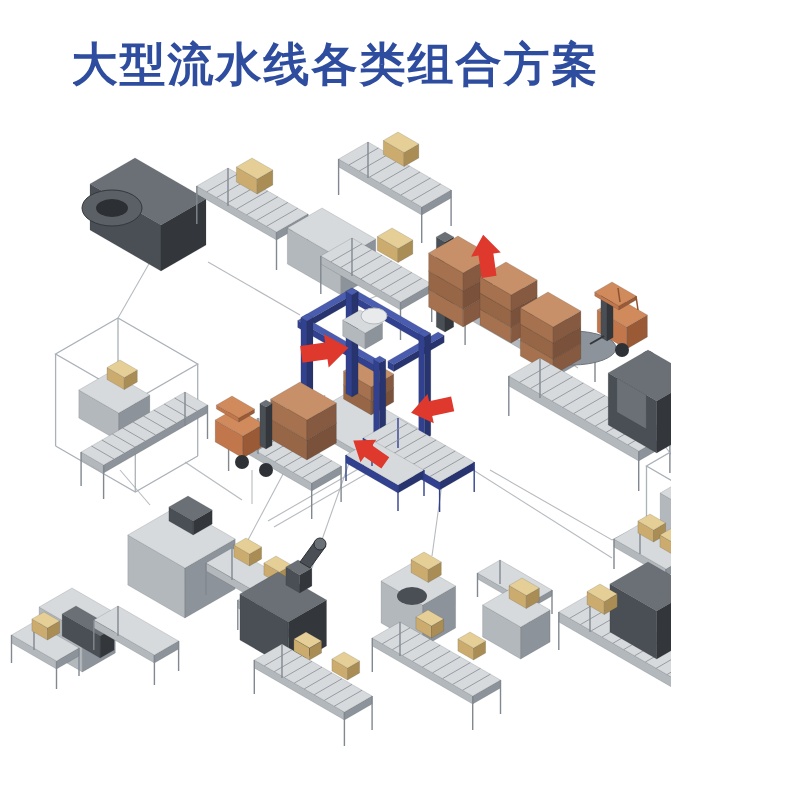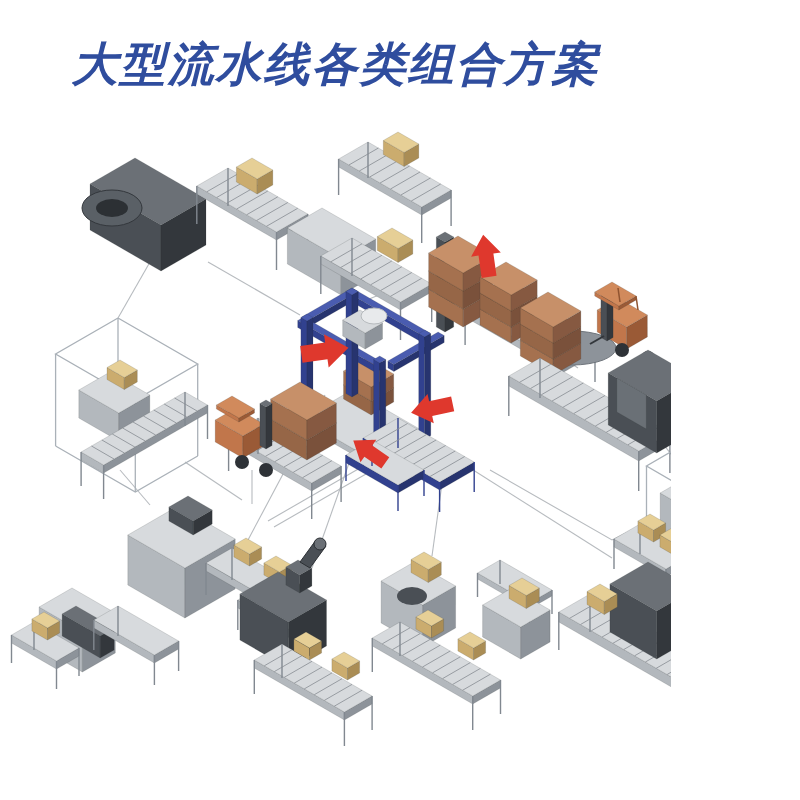--- a/index.html
+++ b/index.html
@@ -1,17 +1,17 @@
 <!DOCTYPE html>
 <html style="--title-blue: #2f4d9e; --bg: #ffffff;"><head>
 <meta charset="utf-8">
 <style>
   html,body{margin:0;padding:0;background:#ffffff;}
   .stage{position:relative;width:671px;height:800px;background:var(--bg,#ffffff);overflow:hidden;
-         font-family:"Liberation Sans",sans-serif;font-style:italic;}
+         font-family:"Liberation Sans",sans-serif;}
   .title{position:absolute;top:34px;left:0;width:100%;text-align:center;
          font-size:46px;font-weight:800;letter-spacing:2px;
          color:var(--title-blue,#2f4d9e);}
   svg{position:absolute;top:0;left:0;}
 </style>
 </head>
 <body>
 
 <div class="stage">
   <div class="title">大型流水线各类组合方案</div>

